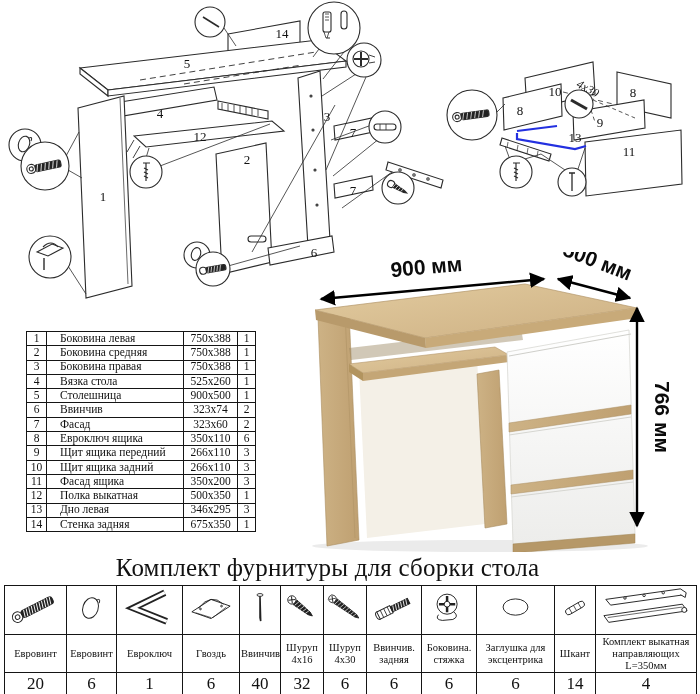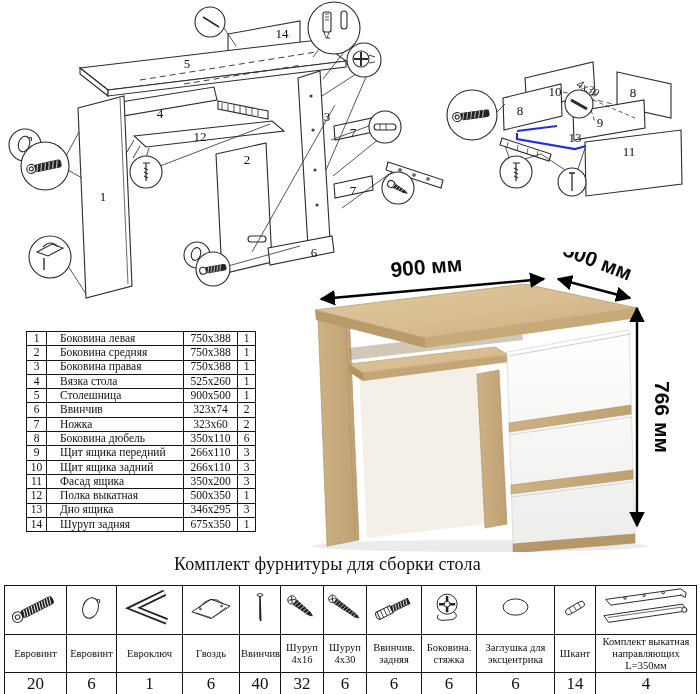--- a/index.html
+++ b/index.html
@@ -7,21 +7,21 @@
           font-family:"Liberation Serif",serif;color:#111;}
   svg.abs{position:absolute;}
   
   table.parts{position:absolute;left:26px;top:331px;width:229px;border-collapse:collapse;
               table-layout:fixed;font-size:11.5px;color:#111;}
   table.parts td{border:1.4px solid #151515;height:13.3px;padding:0 13px;line-height:1;
                  white-space:nowrap;overflow:hidden;background:#fff;}
   table.parts td.c{text-align:center;padding:0;}
   
   .sheet-title{position:absolute;top:554px;left:0;width:655px;text-align:center;
-               font-size:18px;letter-spacing:.2px;}
+               font-size:25px;letter-spacing:.2px;}
   
   table.hw{position:absolute;left:4px;top:585px;width:692px;border-collapse:collapse;
            table-layout:fixed;background:#fff;}
   table.hw td{border:1.6px solid #151515;padding:0;text-align:center;vertical-align:middle;}
   table.hw td.icon-cell{height:46px;}
   table.hw td.name-cell{height:33px;font-size:10.5px;line-height:1.12;padding:1px 1px;}
   table.hw td.qty-cell{height:22px;font-size:17px;}
   .dimtxt{font-family:"Liberation Sans",sans-serif;font-weight:bold;font-size:21px;fill:#0b0b0b;}
   .lbl{font-size:13px;fill:#111;}
 </style>
@@ -290,27 +290,27 @@
           <td class="c">1</td>
         </tr>
       <tr>
           <td class="c">6</td>
           <td>Ввинчив</td>
           <td class="c">323x74</td>
           <td class="c">2</td>
         </tr>
       <tr>
           <td class="c">7</td>
-          <td>Ножка</td>
+          <td>Фасад</td>
           <td class="c">323x60</td>
           <td class="c">2</td>
         </tr>
       <tr>
           <td class="c">8</td>
-          <td>Боковина дюбель</td>
+          <td>Евроключ ящика</td>
           <td class="c">350x110</td>
           <td class="c">6</td>
         </tr>
       <tr>
           <td class="c">9</td>
           <td>Щит ящика передний</td>
           <td class="c">266x110</td>
           <td class="c">3</td>
         </tr>
       <tr>
@@ -326,27 +326,27 @@
           <td class="c">3</td>
         </tr>
       <tr>
           <td class="c">12</td>
           <td>Полка выкатная</td>
           <td class="c">500x350</td>
           <td class="c">1</td>
         </tr>
       <tr>
           <td class="c">13</td>
-          <td>Дно ящика</td>
+          <td>Дно левая</td>
           <td class="c">346x295</td>
           <td class="c">3</td>
         </tr>
       <tr>
           <td class="c">14</td>
-          <td>Шуруп задняя</td>
+          <td>Стенка задняя</td>
           <td class="c">675x350</td>
           <td class="c">1</td>
         </tr>
     </tbody>
   </table>
 
   <div class="sheet-title">Комплект фурнитуры для сборки стола</div>
 
   <table class="hw">
     <colgroup>

